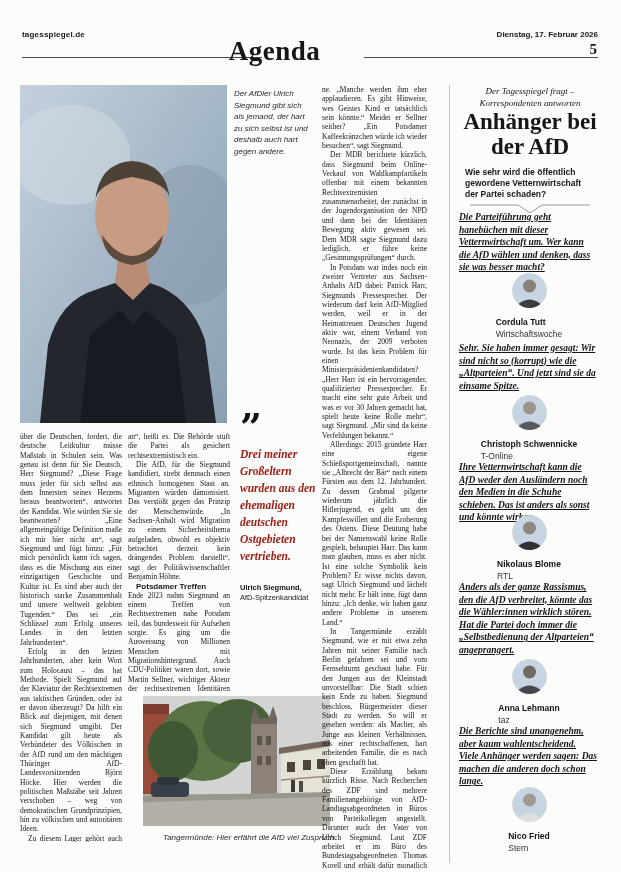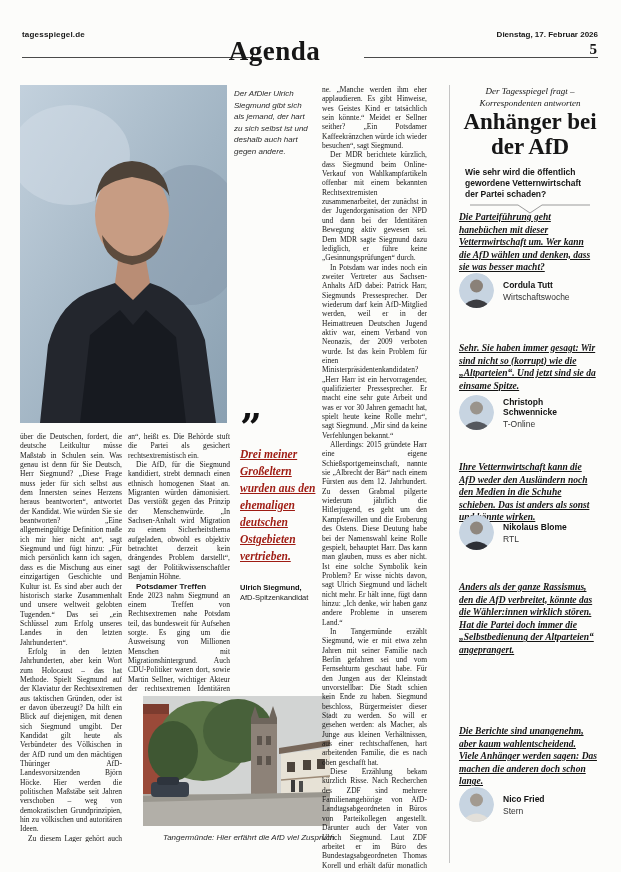--- a/index.html
+++ b/index.html
@@ -17,35 +17,35 @@
   .col{position:absolute;font:7.5px/9.35px "Liberation Serif",serif;text-align:justify;overflow:hidden;}
   .col p{margin:0;}
   .col p + p{text-indent:8px;}
   .subhead{font:bold 8px "Liberation Sans",sans-serif;margin:5px 0 2px;text-align:left;}
   .cap{font:italic 8px/11.5px "Liberation Sans",sans-serif;color:#2a2a2a;}
   
   .photo{position:absolute;overflow:hidden;}
   
   .pq{position:absolute;left:240px;top:412px;width:86px;}
   .pq-mark{font:bold 38px/30px "DejaVu Serif",serif;color:#111;}
-  .pq-text{margin-top:4px;font:bold italic 11.5px/17px "Liberation Serif",serif;text-decoration:underline;}
+  .pq-text{margin-top:4px;font:bold italic 11.5px/17px "Liberation Serif",serif;}
   .pq-author{margin-top:18px;font:bold 7.5px "Liberation Sans",sans-serif;color:#111;}
   .pq-role{font:7.5px "Liberation Sans",sans-serif;color:#222;margin-top:1px;}
   
   #sidebar{position:absolute;left:457px;top:85px;width:146px;height:780px;}
   .kicker{position:absolute;top:0;left:0;width:146px;text-align:center;
         font:italic 9px/12px "Liberation Serif",serif;}
   .sb-title{position:absolute;top:24px;left:0;width:146px;text-align:center;
         font:600 23px/25px "Liberation Serif",serif;}
   .sb-q{position:absolute;top:82px;left:8px;width:130px;text-align:left;
         font:bold 8.5px/11px "Liberation Sans",sans-serif;}
   .sb-div{position:absolute;top:116px;left:13px;}
   .answer{position:absolute;left:2px;width:138px;
         font:bold italic 9.5px/12.6px "Liberation Serif",serif;color:#141414;text-decoration:underline;}
-  .entry{position:absolute;left:2px;width:140px;display:flex;gap:9px;align-items:center;}
+  .entry{position:absolute;left:2px;width:140px;display:flex;gap:9px;align-items:center;flex-direction:column;}
   .avatar{width:35px;height:35px;border-radius:50%;overflow:hidden;flex:0 0 35px;}
   .ename{font:bold 8.5px/10px "Liberation Sans",sans-serif;color:#111;}
   .eoutlet{font:8.5px "Liberation Sans",sans-serif;color:#333;margin-top:2px;}
 </style>
 </head>
 <body>
 
 <div id="page">
 
   <div class="brand">tagesspiegel.de</div>
@@ -192,20 +192,33 @@
             <path d="M4 33 Q17.5 20 31 33 L31 35 L4 35 Z" fill="#2e3036"></path>
           </svg>
       </span>
       <span>
           <span class="ename" style="display:block">Nikolaus Blome</span>
       <span class="eoutlet" style="display:block">RTL</span>
         </span>
     </div>
 
     <div class="answer" style="top:496px;">Anders als der ganze Rassismus, den die AfD verbreitet, könnte das die Wähler:innen wirklich stören. Hat die Partei doch immer die „Selbstbedienung der Altparteien“ angeprangert.</div>
+    <div class="entry" style="top:574px;">
+      <span class="avatar">
+        <svg width="35" height="35" viewBox="0 0 35 35">
+            <circle cx="17.5" cy="17.5" r="17.5" fill="#c7d4e1"></circle>
+            <circle cx="17.5" cy="13" r="6.5" fill="#6f6a64"></circle>
+            <path d="M4 33 Q17.5 20 31 33 L31 35 L4 35 Z" fill="#44474d"></path>
+          </svg>
+      </span>
+      <span>
+          <span class="ename" style="display:block">Anna Lehmann</span>
+      <span class="eoutlet" style="display:block">taz</span>
+        </span>
+    </div>
 
     <div class="answer" style="top:640px;">Die Berichte sind unangenehm, aber kaum wahlentscheidend. Viele Anhänger werden sagen: Das machen die anderen doch schon lange.</div>
     <div class="entry" style="top:702px;">
       <span class="avatar">
         <svg width="35" height="35" viewBox="0 0 35 35">
             <circle cx="17.5" cy="17.5" r="17.5" fill="#c7d4e1"></circle>
             <circle cx="17.5" cy="13" r="6.5" fill="#a29a90"></circle>
             <path d="M4 33 Q17.5 20 31 33 L31 35 L4 35 Z" fill="#e3e0da"></path>
           </svg>
       </span>

